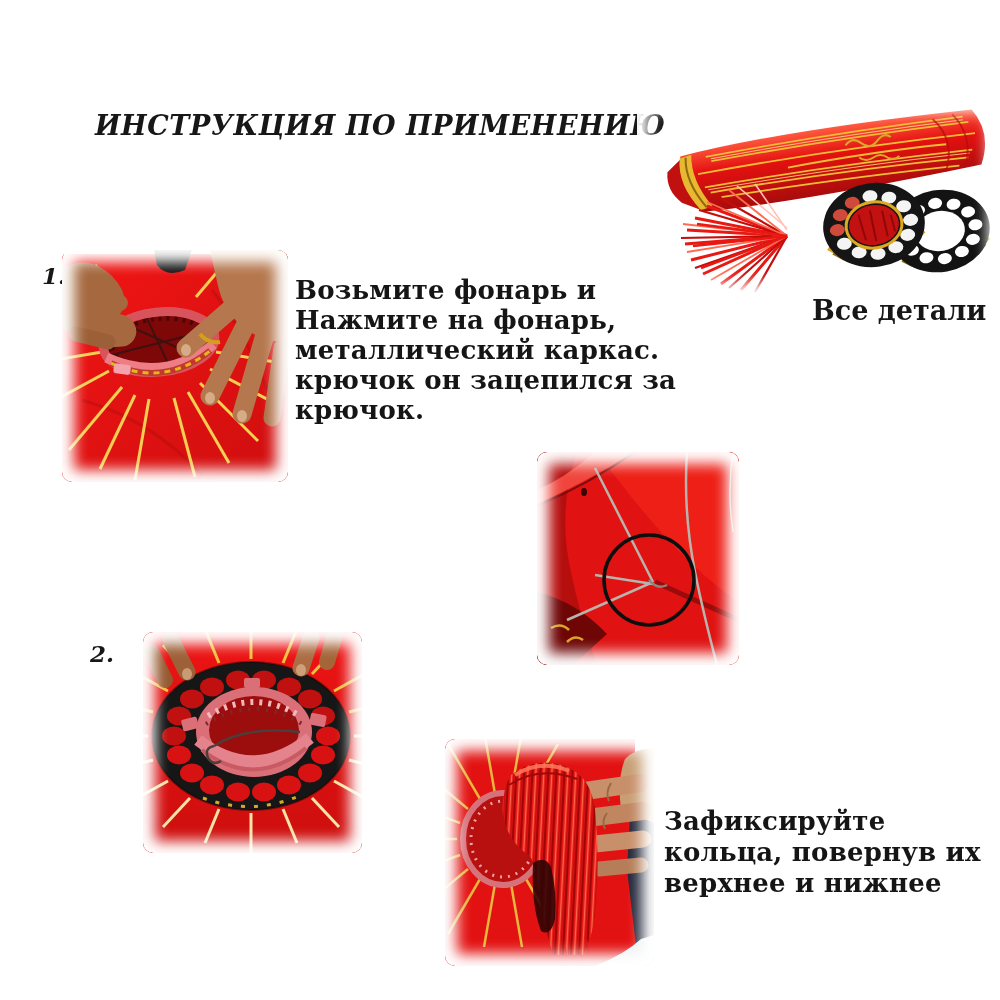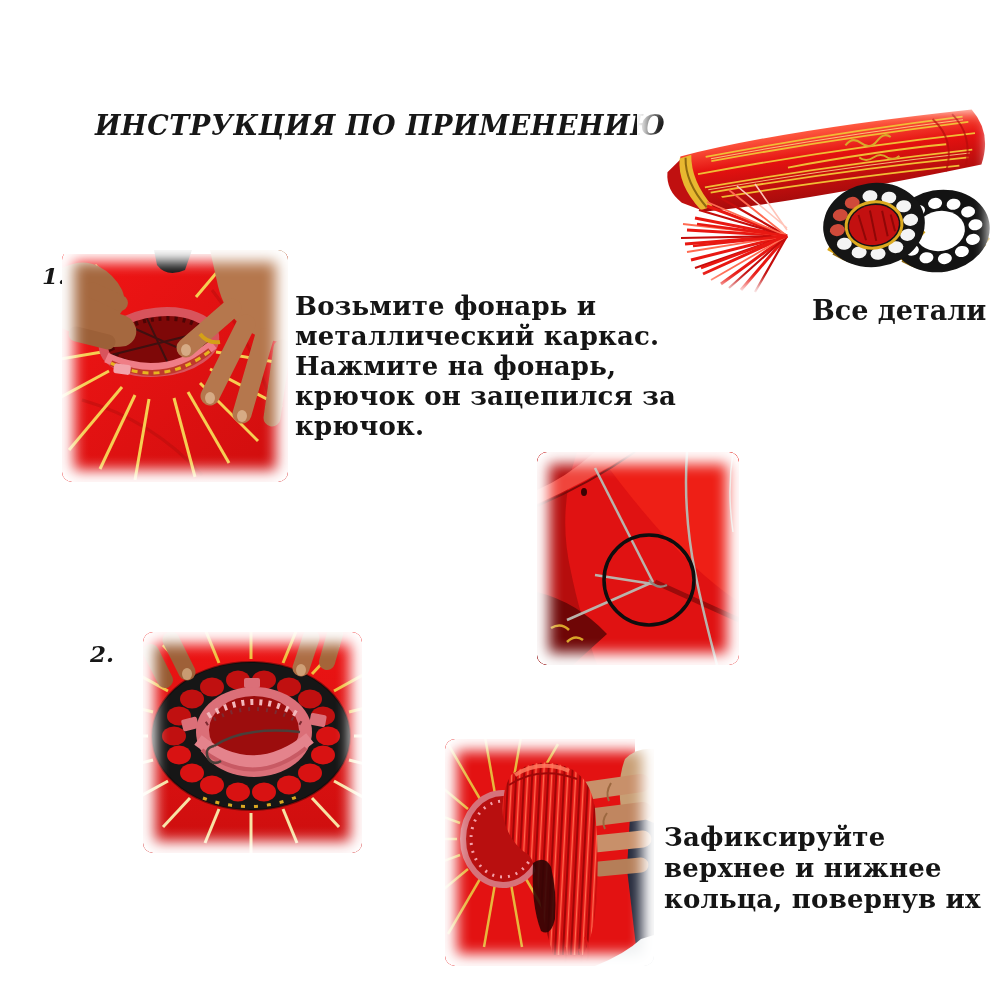--- a/index.html
+++ b/index.html
@@ -6,21 +6,21 @@
   body{width:1000px;height:1000px;position:relative;overflow:hidden;
        font-family:"DejaVu Serif","Liberation Serif",serif;color:#1a1a1a;}
   .sheet{position:absolute;inset:0;background:#ffffff;padding-left:44px;}
   .abs{position:absolute;}
   .title{left:95px;top:110px;font-size:27px;font-weight:bold;font-style:italic;
          letter-spacing:0.6px;white-space:nowrap;color:#171717;}
   .caption{left:812px;top:295px;font-size:27px;font-weight:bold;color:#171717;}
   .stepnum{font-size:23px;font-weight:bold;font-style:italic;color:#171717;}
   .num1{left:42px;top:262px;}
   .num2{left:90px;top:640px;}
-  .instr{font-weight:bold;color:#151515;letter-spacing:0.2px;margin-top:16px;}
+  .instr{font-weight:bold;color:#151515;letter-spacing:0.2px;}
   .instr .ln{white-space:nowrap;}
   .t1{left:295px;top:275px;font-size:26px;line-height:30px;}
   .t2{left:664px;top:806px;font-size:26px;line-height:31px;}
   .photo{position:absolute;border-radius:10px;overflow:hidden;}
   .photo svg{display:block;}
   .photo::after{content:"";position:absolute;inset:0;border-radius:10px;
                 box-shadow:inset 0 0 14px 12px #ffffff;pointer-events:none;}
   .p-parts{left:637px;top:98px;}
   .p-step1{left:62px;top:250px;}
   .p-closeup{left:537px;top:452px;}
@@ -183,22 +183,22 @@
         <path d="M138,84 Q146,94 158,92" stroke="#d4a017" stroke-width="4" fill="none"></path>
         <ellipse cx="124" cy="100" rx="5" ry="6" fill="#d6ab85"></ellipse>
         <ellipse cx="148" cy="148" rx="5" ry="6" fill="#d6ab85"></ellipse>
         <ellipse cx="180" cy="166" rx="5" ry="6" fill="#d6ab85"></ellipse>
       </g>
     </svg>
   </div>
 
   <div class="abs instr t1">
     <div class="ln">Возьмите фонарь и</div>
+    <div class="ln">Нажмите на фонарь,</div>
     <div class="ln">металлический каркас.</div>
-    <div class="ln">Нажмите на фонарь,</div>
     <div class="ln">крючок он зацепился за</div>
     <div class="ln">крючок.</div>
   </div>
 
   <div class="abs photo p-closeup">
     <svg width="202" height="213" viewBox="0 0 202 213" xmlns="http://www.w3.org/2000/svg">
       <rect width="202" height="213" fill="#e01212"></rect>
       <path d="M60,0 L202,0 L202,150 Q140,110 60,0 Z" fill="#ee1f16"></path>
       <path d="M0,0 L40,0 Q20,60 34,120 Q42,160 60,213 L0,213 Z" fill="#b60d0d"></path>
       <path d="M0,140 Q40,150 70,182 Q50,200 36,213 L0,213 Z" fill="#6f0606"></path>
@@ -365,17 +365,17 @@
         <path d="M88,124 Q100,116 106,128 Q112,152 110,180 Q106,198 96,192 Q86,166 88,124 Z" fill="#300404" opacity="0.9"></path>
         <path d="M70,36 Q96,20 124,32" stroke="#ff7a5e" stroke-width="4" fill="none" opacity="0.85"></path>
         <path d="M64,46 Q94,26 132,40" stroke="#9e0808" stroke-width="2" fill="none"></path>
         <path d="M140,198 q6,14 2,24 M120,208 q2,10 0,16 M134,210 q4,8 2,14" stroke="#d90f0f" stroke-width="2" fill="none"></path>
       </g>
     </svg>
   </div>
 
   <div class="abs instr t2">
     <div class="ln">Зафиксируйте</div>
+    <div class="ln">кольца, повернув их</div>
     <div class="ln">верхнее и нижнее</div>
-    <div class="ln">кольца, повернув их</div>
   </div>
 
 </div>
 
 </body></html>

